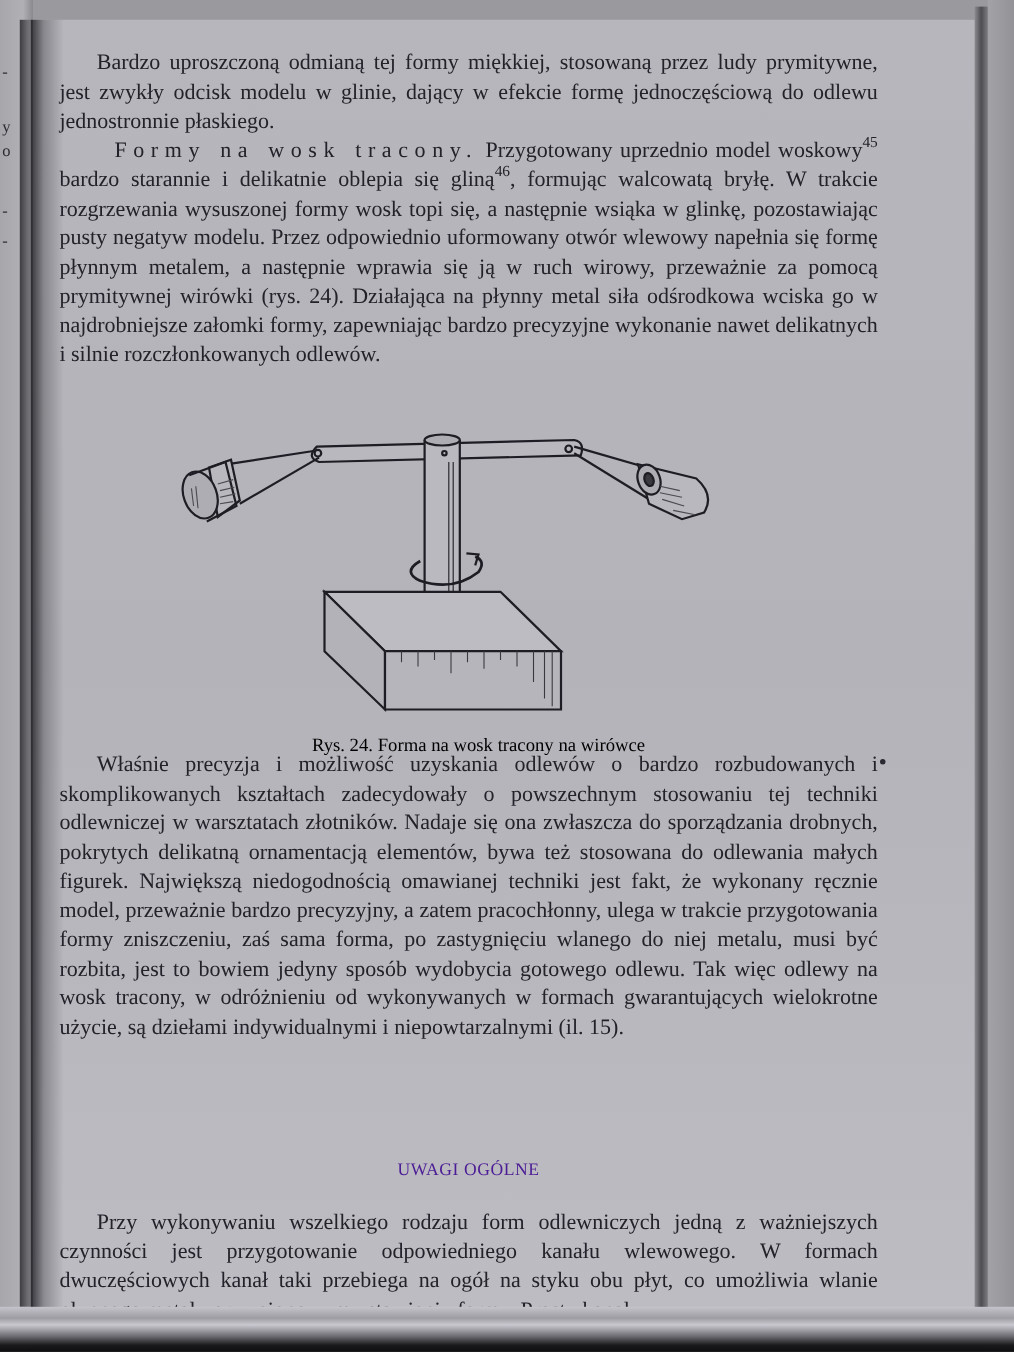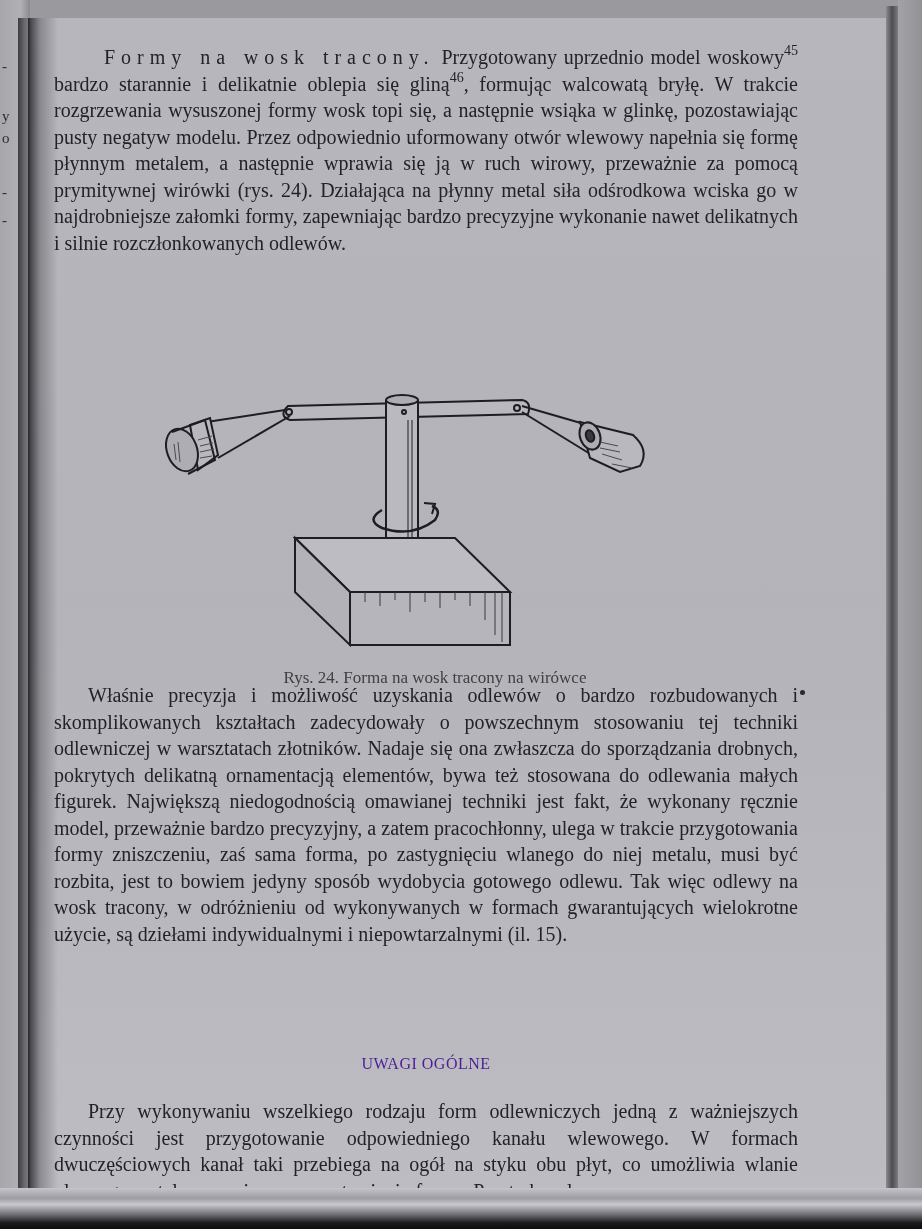--- a/index.html
+++ b/index.html
@@ -50,21 +50,21 @@
     color: #23212a;
   }
   .text p { margin: 0; text-indent: 34px; }
   .spaced { letter-spacing: 6px; margin-left: 16px; }
   sup { font-size: 14px; vertical-align: 9px; line-height: 0; }
   .figure {
     position: absolute; left: 150px; top: 380px; width: 540px; height: 290px;
   }
   .caption {
     position: absolute; left: 150px; top: 668px; width: 540px; text-align: center;
-    font-family: "Liberation Serif", serif; font-size: 17px; color: #404040;
+    font-family: "Liberation Serif", serif; font-size: 17px; color: #000000;
     padding-left: 30px; box-sizing: border-box;
   }
   .heading {
     position: absolute; left: 54px; width: 744px; top: 1055px; text-align: center;
     font-family: "Liberation Serif", serif; font-size: 16px; letter-spacing: 0.5px;
     color: #4c1d95;
   }
   .dot { position: absolute; width: 5px; height: 5px; border-radius: 50%; background: #2a2830; }
 </style>
 </head>
@@ -78,20 +78,21 @@
   <span class="frag" style="top:212px">-</span>
 </div>
 <div class="gutter"></div>
 <div class="right-outer"></div>
 
 <div class="page"></div>
 <div class="page-shadow"></div>
 <div class="right-edge"></div>
 
 <div class="text" style="top:44px">
+  <p>Bardzo uproszczoną odmianą tej formy miękkiej, stosowaną przez ludy prymitywne, jest zwykły odcisk modelu w glinie, dający w efekcie formę jednoczęściową do odlewu jednostronnie płaskiego.</p>
   <p><span class="spaced">Formy na wosk tracony.</span><span> Przygotowany uprzednio model woskowy</span><sup>45</sup><span> bardzo starannie i delikatnie oblepia się gliną</span><sup>46</sup><span>, formując walcowatą bryłę. W trakcie rozgrzewania wysuszonej formy wosk topi się, a następnie wsiąka w glinkę, pozostawiając pusty negatyw modelu. Przez odpowiednio uformowany otwór wlewowy napełnia się formę płynnym metalem, a następnie wprawia się ją w ruch wirowy, przeważnie za pomocą prymitywnej wirówki (rys. 24). Działająca na płynny metal siła odśrodkowa wciska go w najdrobniejsze załomki formy, zapewniając bardzo precyzyjne wykonanie nawet delikatnych i silnie rozczłonkowanych odlewów.</span></p>
 </div>
 
 <div class="figure">
   <svg width="540" height="290" viewBox="0 0 540 290" fill="none" stroke="#1e1c24" stroke-width="2">
 
     <path d="M138 26 L372 20 Q382 22 378 34 L140 40 Q128 36 138 26 Z" fill="#b9b8be"></path>
     <circle cx="139" cy="32" r="3"></circle>
     <circle cx="367" cy="28" r="3"></circle>
 

